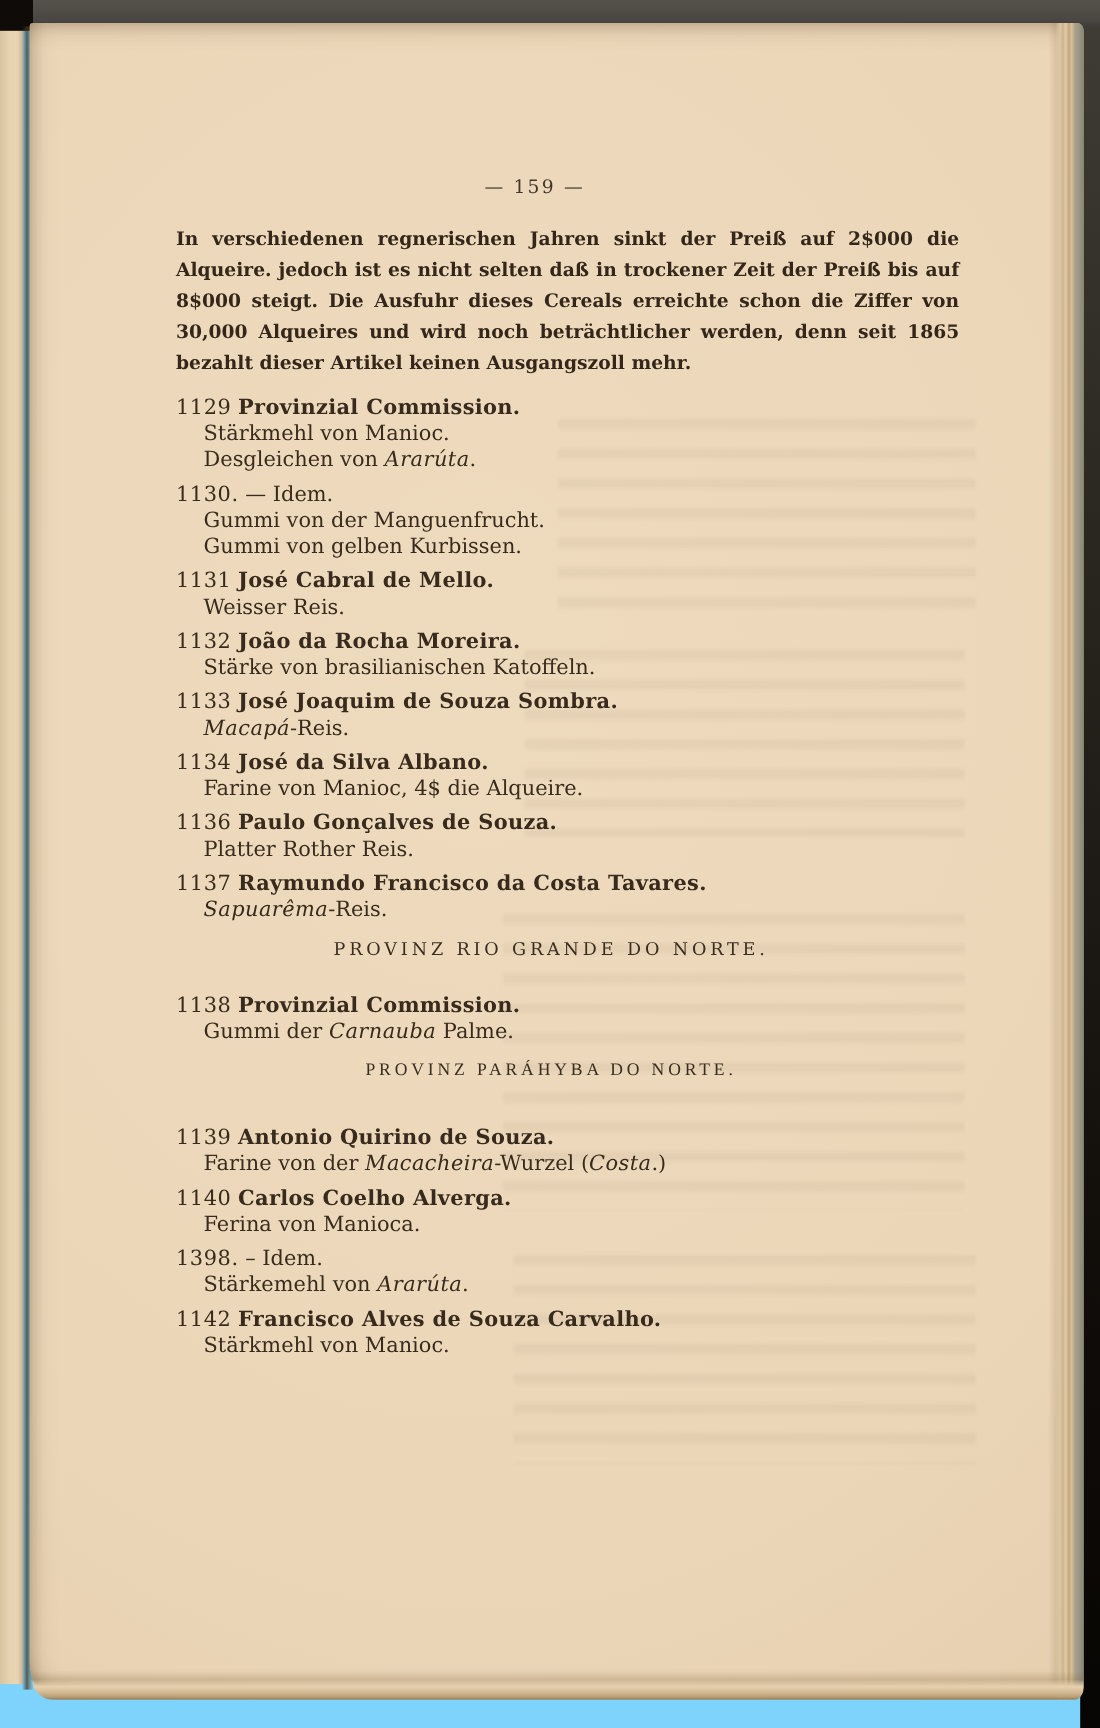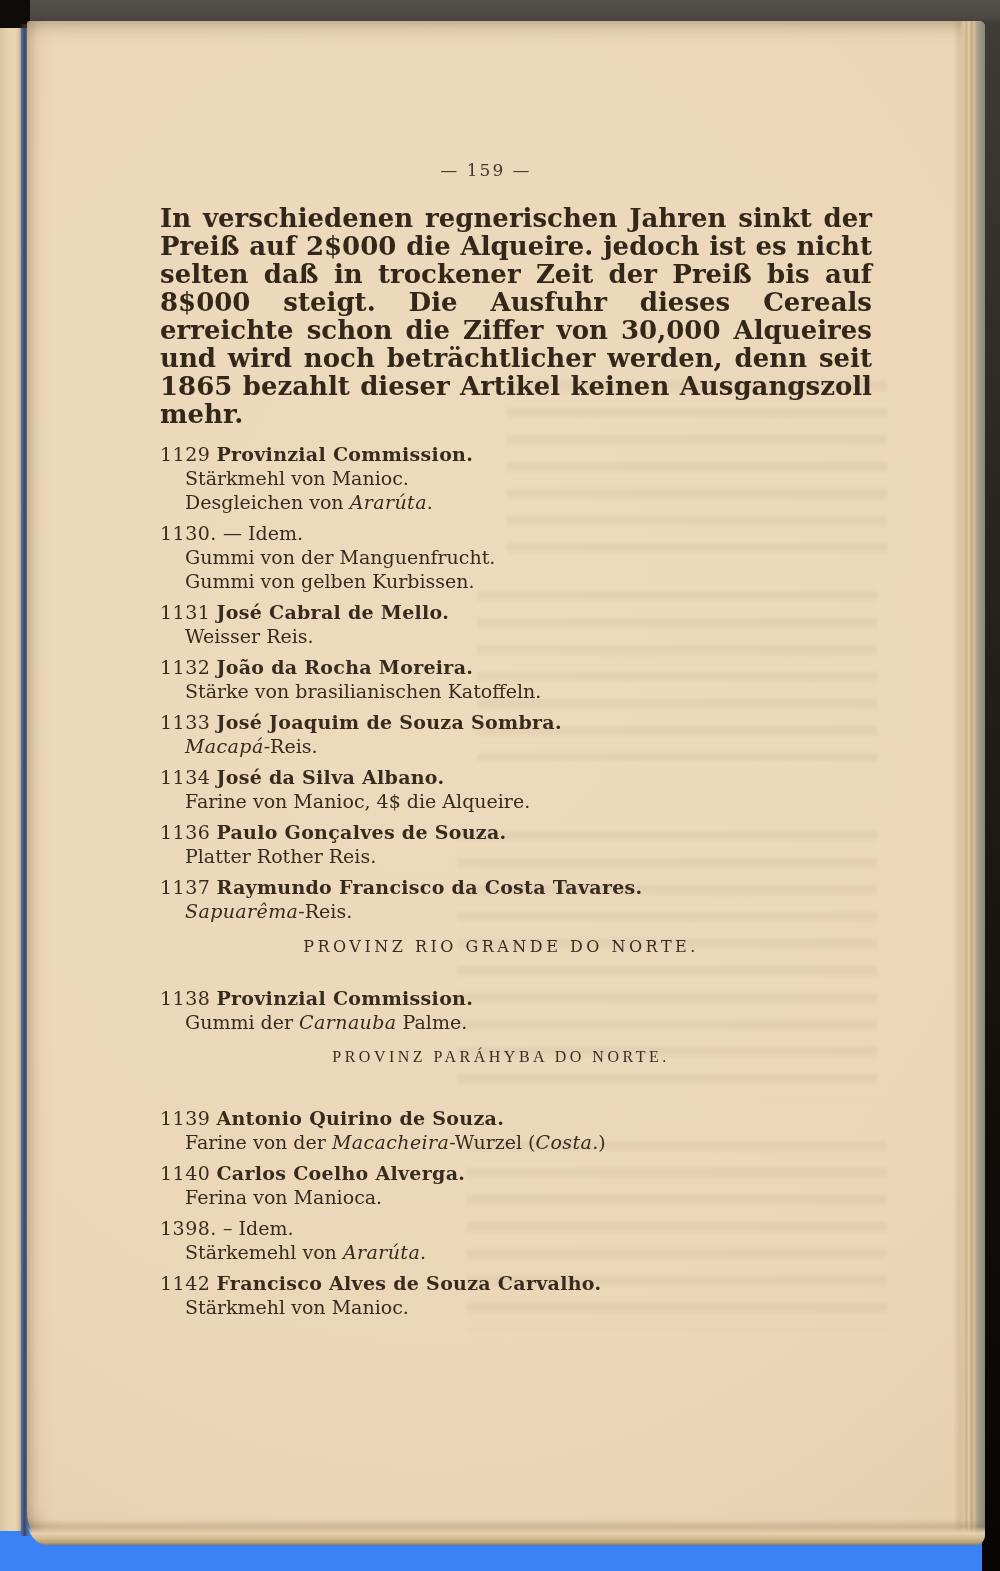--- a/index.html
+++ b/index.html
@@ -1,20 +1,20 @@
 <!DOCTYPE html>
 <html><head>
 <meta charset="utf-8">
 <style>
   html, body { margin: 0; padding: 0; background: #0c0906; }
   .scan {
     position: relative;
     width: 1000px;
     height: 1571px;
-    background: #3b82f6;
+    background: #7dd3fc;
     overflow: hidden;
     font-family: "DejaVu Serif", "Liberation Serif", serif;
   }
   
   .top-band {
     position: absolute;
     left: 28px; top: 0; right: 0; height: 26px;
     background: linear-gradient(180deg, #55514b 0%, #4a4641 70%, #3c3833 100%);
   }
   .right-band {
@@ -96,21 +96,21 @@
     color: #382b1d;
   }
   .page-number {
     text-align: center;
     font-size: 17px;
     letter-spacing: 2px;
     color: #43362a;
     margin: 0 60px 24px 0;
   }
   .intro {
-    font-size: 26px;
+    font-size: 17px;
     line-height: 28px;
     font-weight: bold;
     text-align: justify;
     color: #34271a;
     margin: 0 0 14px 0;
   }
   .catalog { }
   .entry { margin: 0 0 7px 0; font-size: 19px; line-height: 24px; }
   .entry-head { }
   .entry-number { letter-spacing: 0.5px; }

